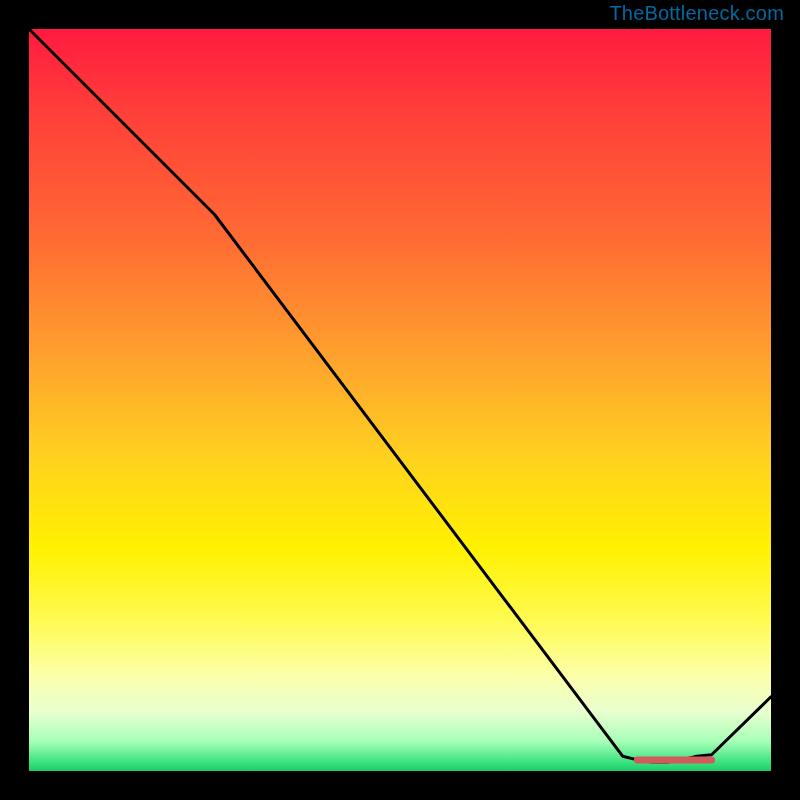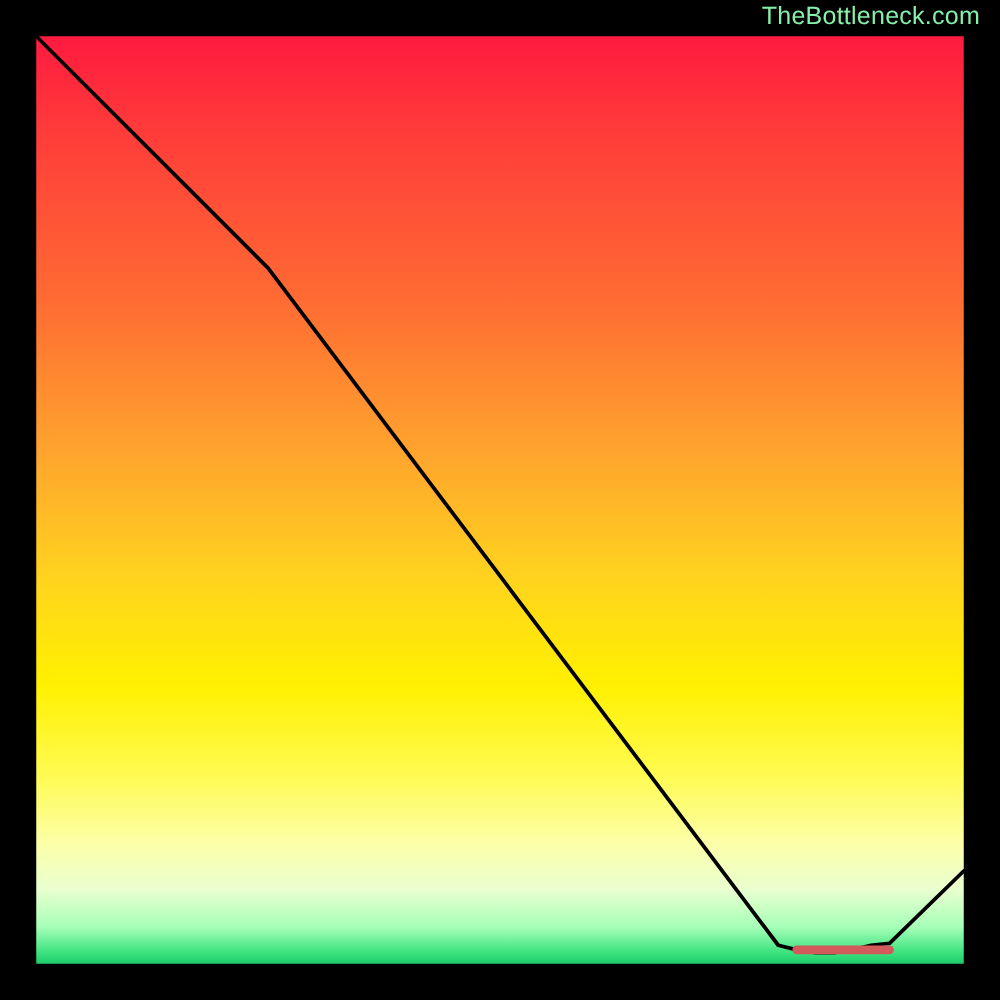--- a/index.html
+++ b/index.html
@@ -14,21 +14,21 @@
   .stage {
     position: relative;
     width: 800px;
     height: 800px;
     background: #000;
   }
   .watermark {
     position: absolute;
     top: 2px;
     right: 16px;
-    color: #86efac;
+    color: #0369a1;
     font-size: 20px;
     font-weight: 400;
     letter-spacing: 0.2px;
     z-index: 10;
   }
   
   .plot-area {
     position: absolute;
     left: 29px;
     top: 29px;

